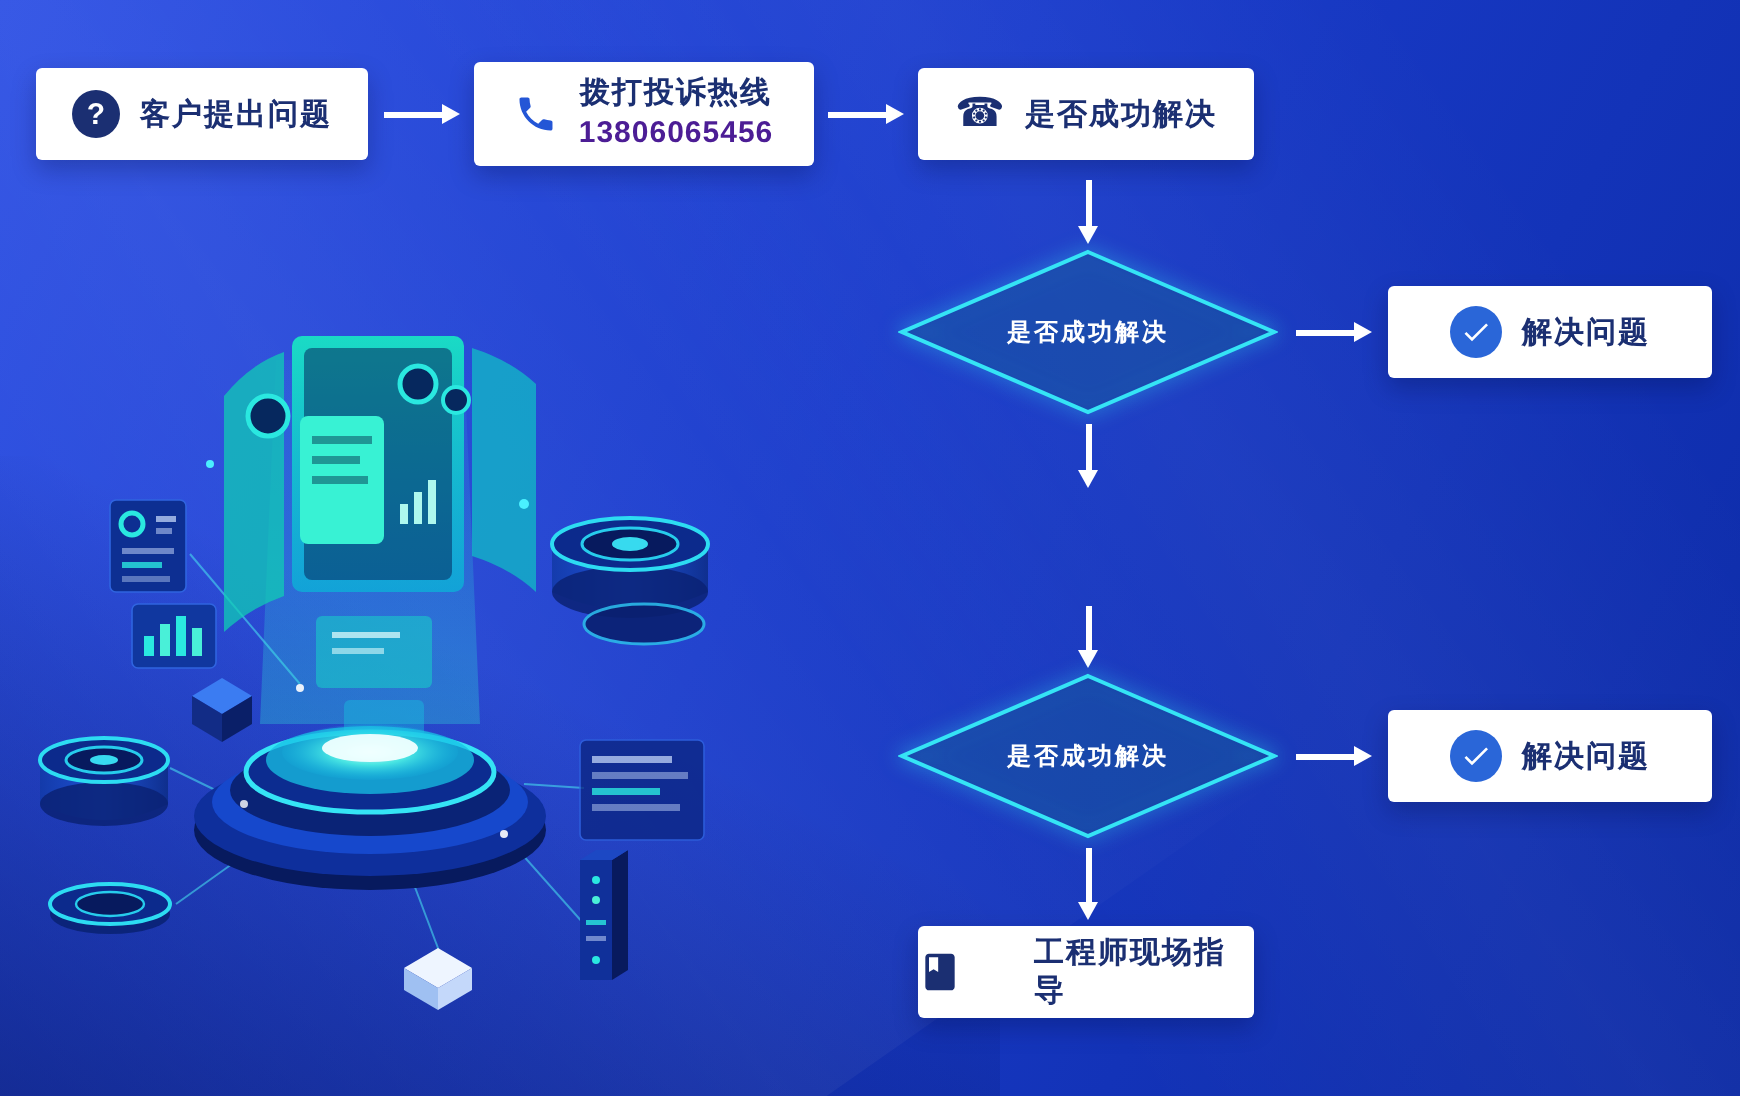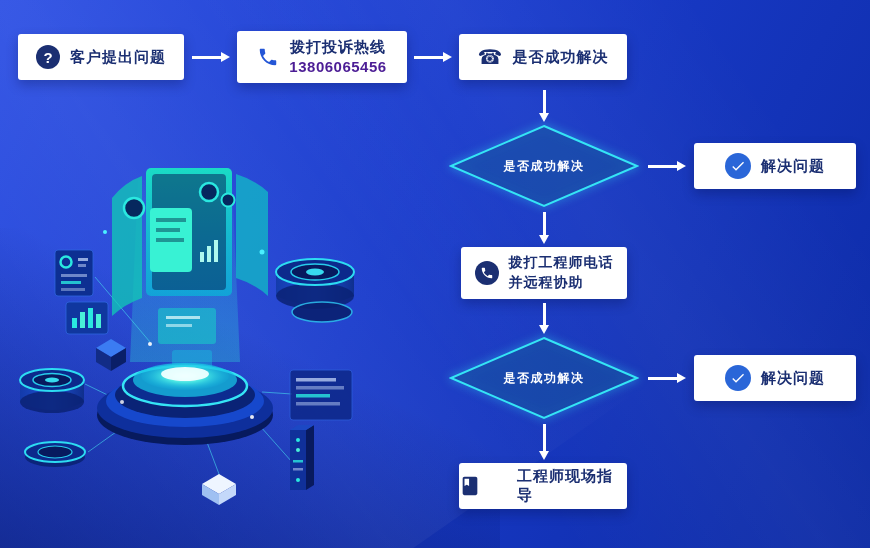--- a/index.html
+++ b/index.html
@@ -286,31 +286,20 @@
         </svg>
     </span>
     <span>解决问题</span>
   </div>
 
   <div class="arrow-down ad-2">
       <span class="shaft"></span>
       <span class="head"></span>
     </div>
 
-  <div class="node node-engineer">
-    <span class="circle-icon">
-      <svg viewBox="0 0 24 24" width="14" height="14">
-          <path fill="#fff" d="M6.62 10.79c1.44 2.83 3.76 5.14 6.59 6.59l2.2-2.21c.27-.26.66-.35 1.01-.24 1.12.37 2.33.57 3.57.57.55 0 1 .45 1 1V20c0 .55-.45 1-1 1-9.39 0-17-7.61-17-17 0-.55.45-1 1-1h3.5c.55 0 1 .45 1 1 0 1.25.2 2.45.57 3.57.11.35.03.74-.25 1.02l-2.2 2.2z"></path>
-        </svg>
-    </span>
-    <span class="engineer-text">
-      <span>拨打工程师电话</span>
-      <span>并远程协助</span>
-    </span>
-  </div>
 
   <div class="arrow-down ad-3">
       <span class="shaft"></span>
       <span class="head"></span>
     </div>
 
   <div class="diamond diamond-2">
     <svg viewBox="0 0 190 84">
       <polygon points="95,2 188,42 95,82 2,42" fill="rgba(7,25,100,0.3)" stroke="#35e4f5" stroke-width="2"></polygon>
     </svg>

